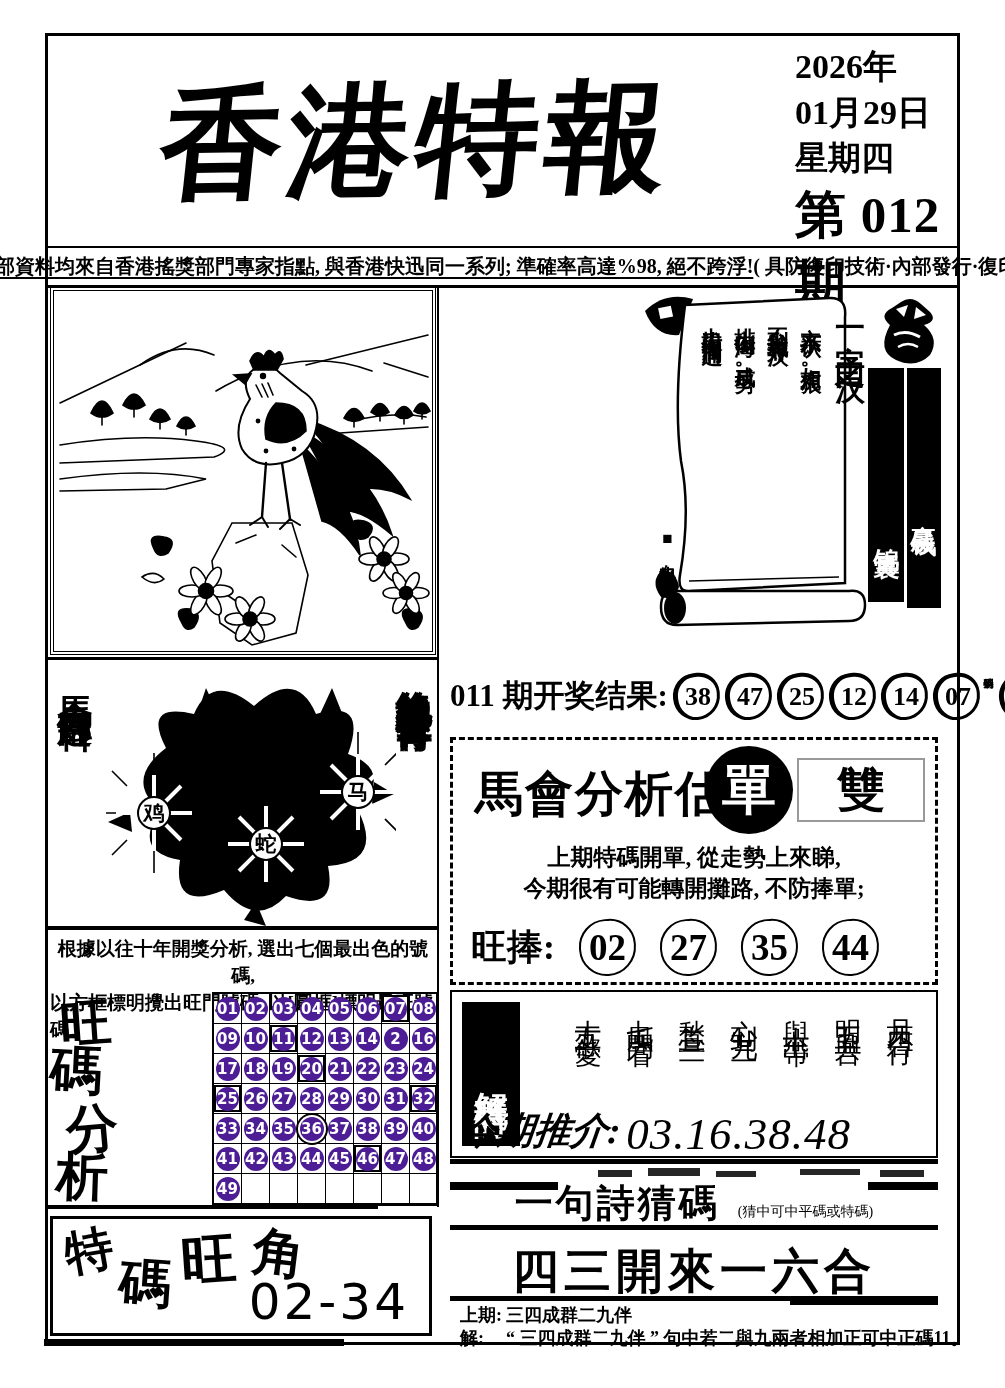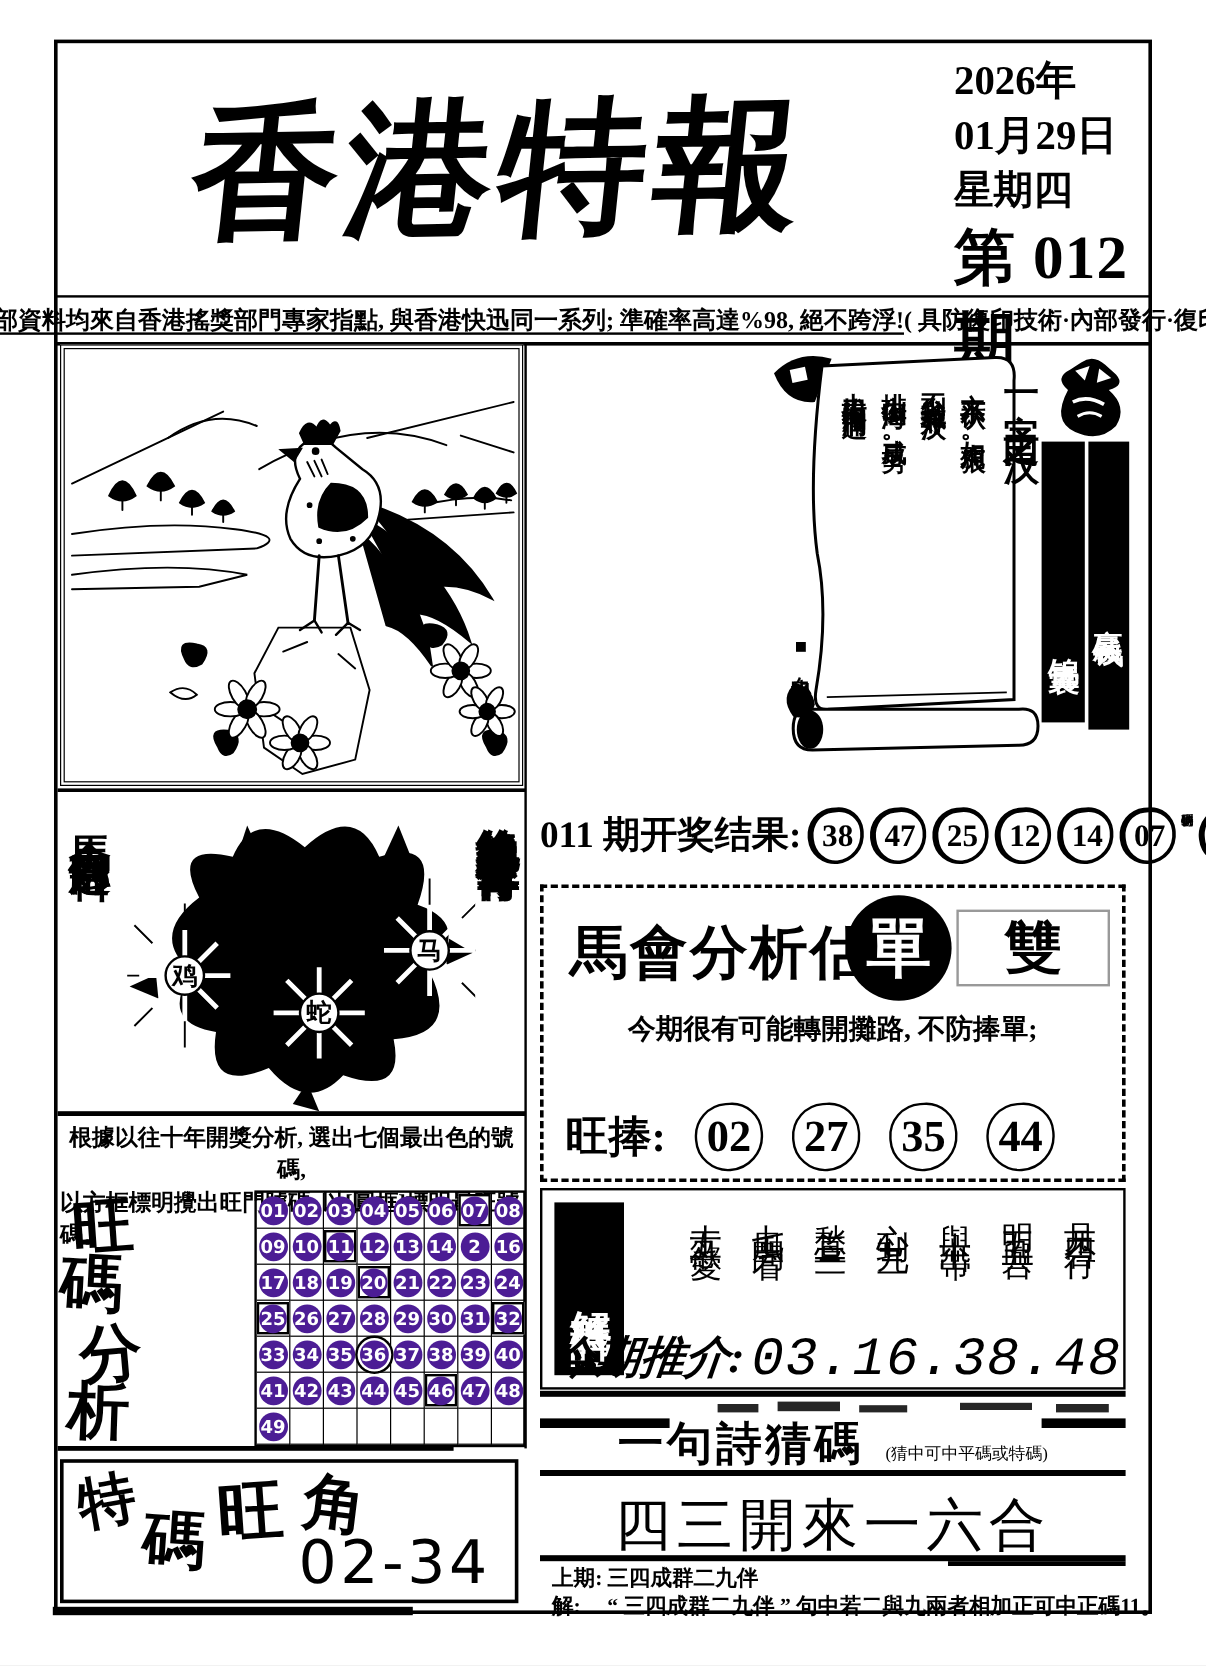--- a/index.html
+++ b/index.html
@@ -149,29 +149,29 @@
   .decode { left:450px; top:990px; width:488px; height:168px; border:2px solid #000; }
   .dectitle {
     left:10px; top:10px; width:58px; height:144px; background:#000; color:#fff;
     display:flex; align-items:center; justify-content:center;
     font-size:34px; font-weight:bold; letter-spacing:6px;
   }
   .deccols { left:82px; top:6px; width:392px; height:126px; }
   .dcol { font-size:27px; line-height:52px; letter-spacing:7px; }
   .recline { left:8px; bottom:0px; display:flex; align-items:flex-end; }
   .reclabel { font-size:37px; font-weight:900; font-style:italic; transform:skewX(-6deg); }
-  .recval { font-family:Liberation Mono, monospace; font-style:italic; font-size:45px; letter-spacing:1px; margin-left:6px; line-height:44px; }
+  .recval { font-family:Liberation Serif, serif; font-style:italic; font-size:45px; letter-spacing:1px; margin-left:6px; line-height:44px; }
 
   
   .rule { background:#000; }
   .smudge { position:absolute; background:#000; opacity:.85; }
   .guesshead { left:450px; top:1178px; width:488px; height:52px; text-align:center; border-bottom:5px solid #000; }
   .guesstitle { font-size:38px; font-weight:900; letter-spacing:3px; }
   .guessnote { font-size:14px; font-weight:normal;margin-left:14px; }
-  .guessline { left:450px; top:1240px; width:488px; height:56px; text-align:center; font-size:47px; font-weight:400; letter-spacing:5px; }
+  .guessline { left:450px; top:1240px; width:488px; height:56px; text-align:center; font-size:47px; font-weight:700; letter-spacing:5px; }
   .footer { left:460px; top:1304px; width:498px; font-size:18px; font-weight:bold; line-height:23px; white-space:nowrap; }
   .footer .row { display:flex; }
   .footer .lab { min-width:46px; }
 </style>
 </head>
 <body>
 
 <div class="page">
 
   <div class="abs frame"></div>
@@ -658,20 +658,21 @@
       </span>
     <span class="vtext speclabel">特別號碼</span>
     <span class="rc"></span>
   </div>
 
   <div class="abs analysis">
     <span class="abs antitle">馬會分析估</span>
     <span class="abs dancircle">單</span>
     <span class="abs shuangbox">雙</span>
     <div class="abs antext">
+      <div class="c">上期特碼開單, 從走勢上來睇,</div>
       <div class="c">今期很有可能轉開攤路, 不防捧單;</div>
     </div>
     <div class="abs hotrow">
       <span class="hotlabel">旺捧:</span>
       <span class="hc">
           <span>02</span>
         </span>
       <span class="hc">
           <span>27</span>
         </span>

